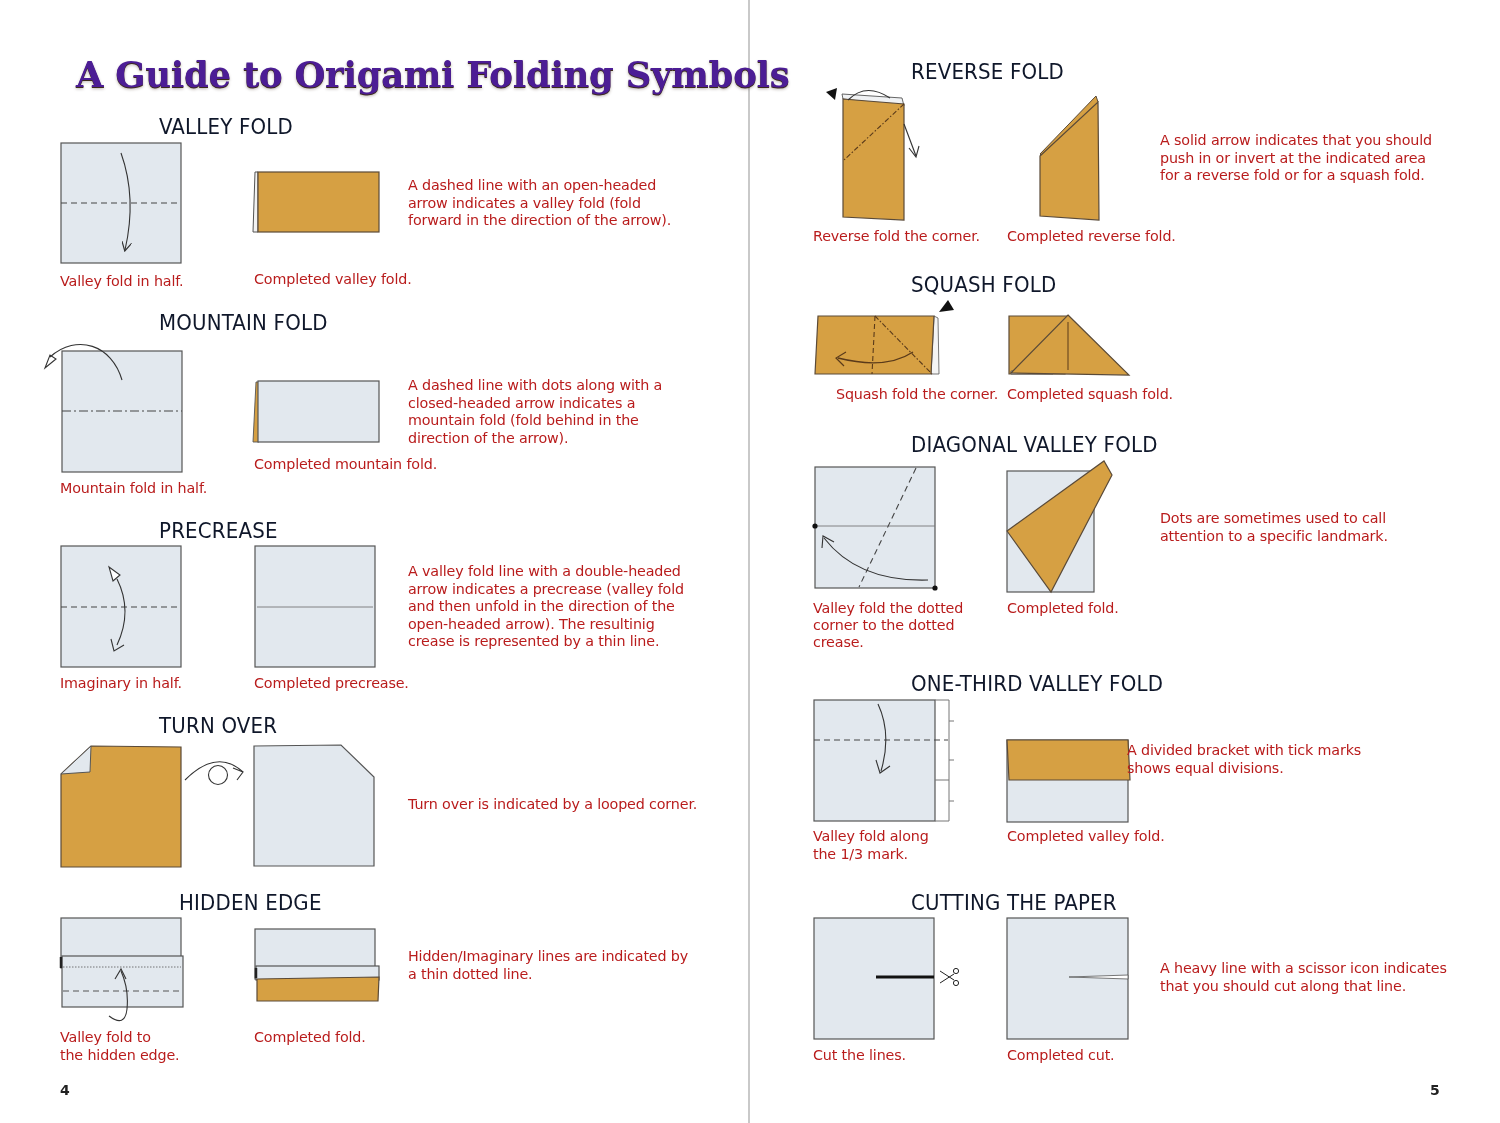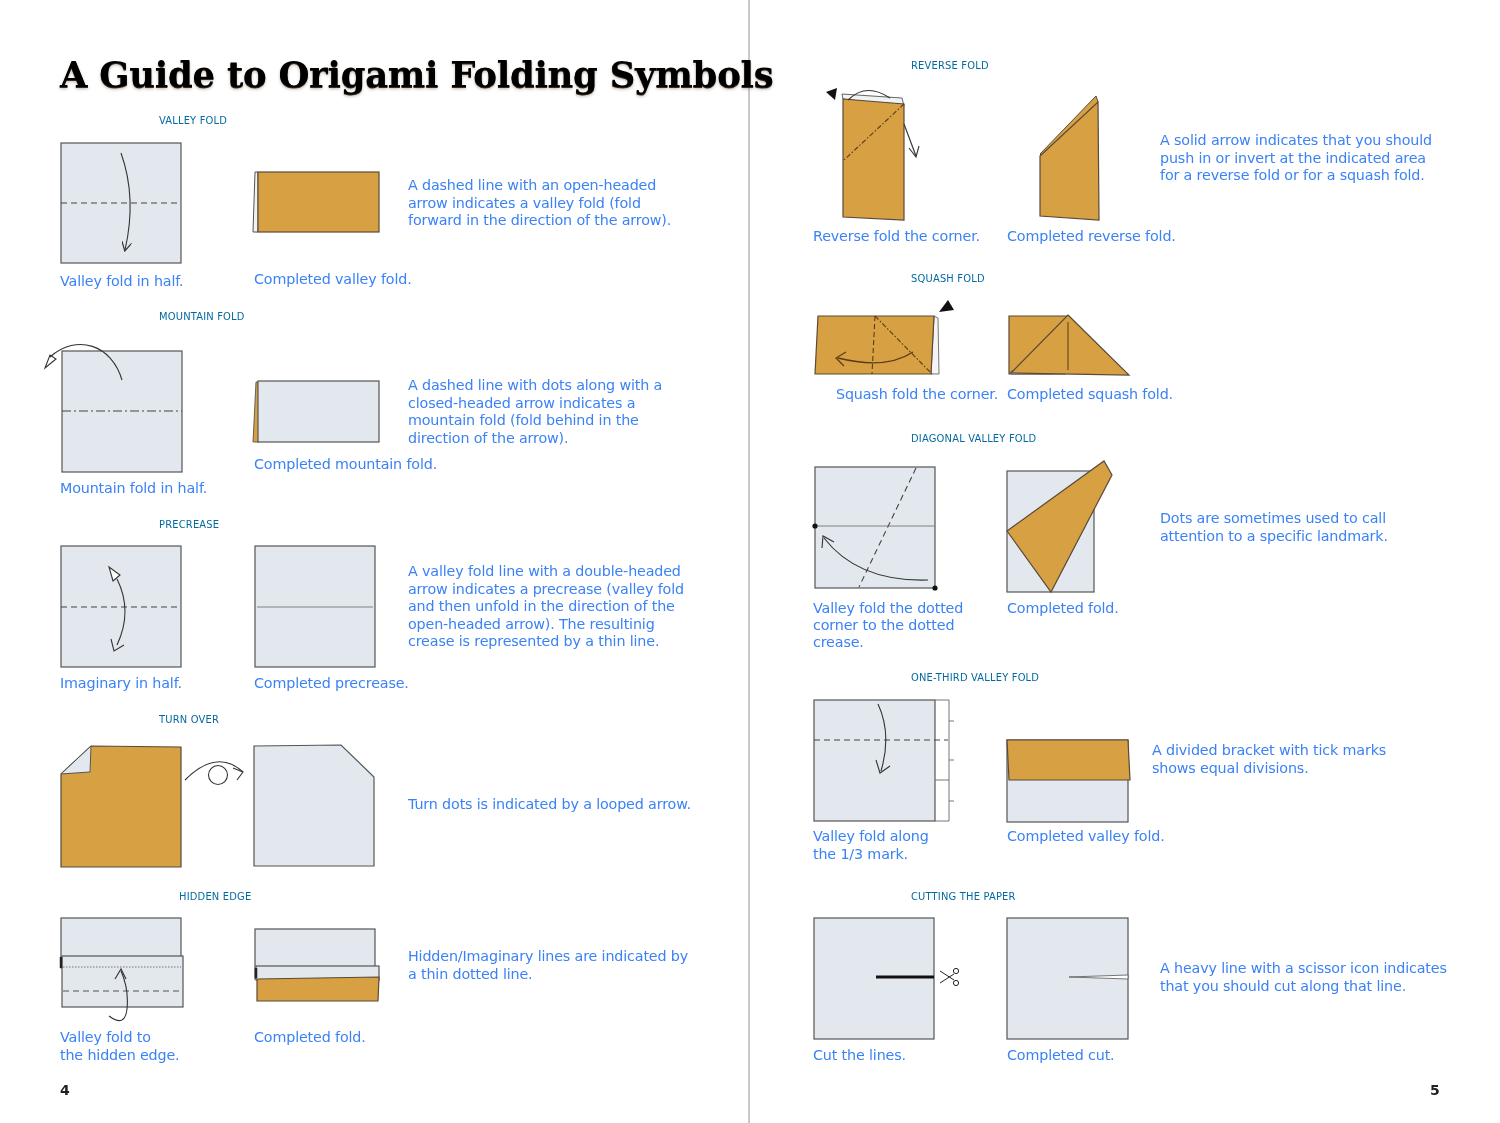--- a/index.html
+++ b/index.html
@@ -7,35 +7,35 @@
     width: 1500px; height: 1123px; position: relative; overflow: hidden;
     background: #ffffff;
     font-family: "DejaVu Sans", "Liberation Sans", sans-serif;
     color: #231f20;
   }
   .spine {
     position: absolute; left: 748px; top: 0; width: 2px; height: 1123px;
     background: #c9c9c9;
   }
   .title {
-    position: absolute; left: 60px; top: 54px;
+    position: absolute; left: 76px; top: 54px;
     font-family: "DejaVu Serif", "Liberation Serif", serif;
     font-size: 35.5px; font-weight: bold; letter-spacing: -0.3px;
-    color: #000000;
+    color: #4c1d95;
     text-shadow: 0 1px 0 #3d2b1c, 0 2px 3px rgba(60,40,25,0.35);
     margin: 0; white-space: nowrap;
   }
   .heading {
-    position: absolute; font-size: 11px; font-weight: normal; color: #0369a1;
+    position: absolute; font-size: 22px; font-weight: normal; color: #0f172a;
     white-space: nowrap; margin: 0; letter-spacing: 0.2px;
     font-family: "DejaVu Sans Condensed", "DejaVu Sans", sans-serif;
     font-stretch: condensed;
   }
   .caption, .desc {
-    position: absolute; font-size: 14.3px; line-height: 17.5px; color: #3b82f6;
+    position: absolute; font-size: 14.3px; line-height: 17.5px; color: #b91c1c;
     margin: 0; white-space: nowrap;
     font-family: "DejaVu Sans", sans-serif;
     letter-spacing: -0.15px;
   }
   .desc { white-space: pre-line; }
   .pagenum {
     position: absolute; font-size: 14px; font-weight: bold; color: #222; margin: 0;
   }
   svg.diagram { position: absolute; overflow: visible; }
 </style>
@@ -115,21 +115,21 @@
   <section>
     <h2 class="heading" style="left:159px; top:713px;">TURN OVER</h2>
     <svg class="diagram" style="left:55px; top:740px;" width="330" height="132">
       <polygon points="6,34 36,6 126,7 126,127 6,127" fill="#d6a043" stroke="#5a4a38" stroke-width="1.2"></polygon>
       <polygon points="6,34 36,6 35,32" fill="#e2e8ee" stroke="#555" stroke-width="1"></polygon>
       <path d="M130,40 Q162,8 188,32" fill="none" stroke="#333" stroke-width="1.1"></path>
       <circle cx="163" cy="35" r="9.5" fill="none" stroke="#333" stroke-width="1.1"></circle>
       <path d="M178,28 L188,32 L182,40" fill="none" stroke="#333" stroke-width="1.1"></path>
       <polygon points="199,6 286,5 319,37 319,126 199,126" fill="#e2e8ee" stroke="#555" stroke-width="1.2"></polygon>
     </svg>
-    <p class="desc" style="left:408px; top:796px;">Turn dots is indicated by a looped arrow.</p>
+    <p class="desc" style="left:408px; top:796px;">Turn over is indicated by a looped corner.</p>
   </section>
 
   <section>
     <h2 class="heading" style="left:159px; top:890px;margin-left:20px;">HIDDEN EDGE</h2>
     <svg class="diagram" style="left:55px; top:913px;" width="140" height="115">
       <rect x="6" y="5" width="120" height="50" fill="#e2e8ee" stroke="#555" stroke-width="1.2"></rect>
       <rect x="7" y="43" width="121" height="51" fill="#e2e8ee" stroke="#555" stroke-width="1.2"></rect>
       <line x1="6" y1="44" x2="6" y2="55" stroke="#222" stroke-width="2.5"></line>
       <line x1="8" y1="54" x2="126" y2="54" stroke="#666" stroke-width="0.9" stroke-dasharray="1.5,1.5"></line>
       <line x1="8" y1="78" x2="126" y2="78" stroke="#555" stroke-width="1.1" stroke-dasharray="6,4"></line>
@@ -237,21 +237,21 @@
       <path d="M70,10 Q84,40 73,77" fill="none" stroke="#333" stroke-width="1.1"></path>
       <path d="M68,66 L72,79 L82,72" fill="none" stroke="#333" stroke-width="1.1"></path>
     </svg>
     <svg class="diagram" style="left:1003px; top:736px;" width="135" height="92">
       <rect x="4" y="4" width="121" height="82" fill="#e2e8ee" stroke="#555" stroke-width="1.2"></rect>
       <polygon points="4,4 125,4 127,44 6,44" fill="#d6a043" stroke="#5a4a38" stroke-width="1.2"></polygon>
     </svg>
     <p class="caption" style="left:813px; top:828px;">Valley fold along</p>
     <p class="caption" style="left:813px; top:846px;">the 1/3 mark.</p>
     <p class="caption" style="left:1007px; top:828px;">Completed valley fold.</p>
-    <p class="desc" style="left:1152px; top:742px;">A divided bracket with tick marks
+    <p class="desc" style="left:1127px; top:742px;">A divided bracket with tick marks
 shows equal divisions.</p>
   </section>
 
   <section>
     <h2 class="heading" style="left:911px; top:890px;">CUTTING THE PAPER</h2>
     <svg class="diagram" style="left:808px; top:913px;" width="160" height="132">
       <rect x="6" y="5" width="120" height="121" fill="#e2e8ee" stroke="#555" stroke-width="1.2"></rect>
       <line x1="68" y1="64" x2="126" y2="64" stroke="#111" stroke-width="3"></line>
       <g stroke="#222" stroke-width="1" fill="none">
         <line x1="132" y1="58" x2="146" y2="67"></line>

